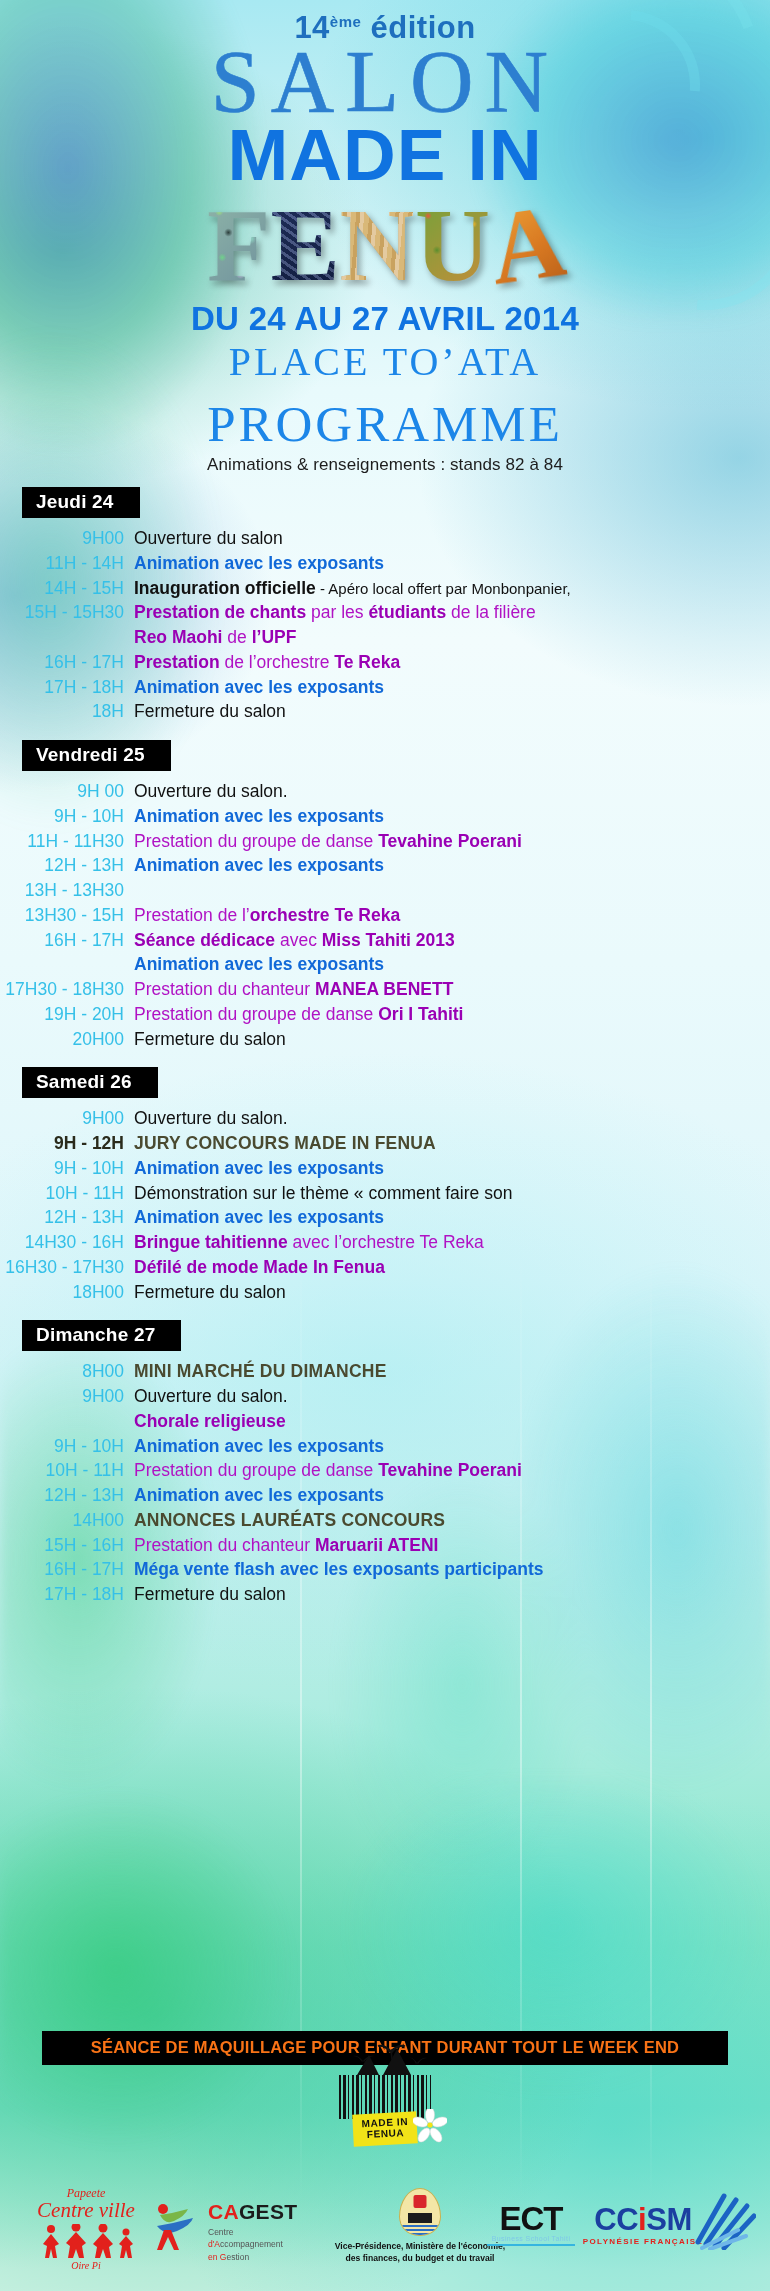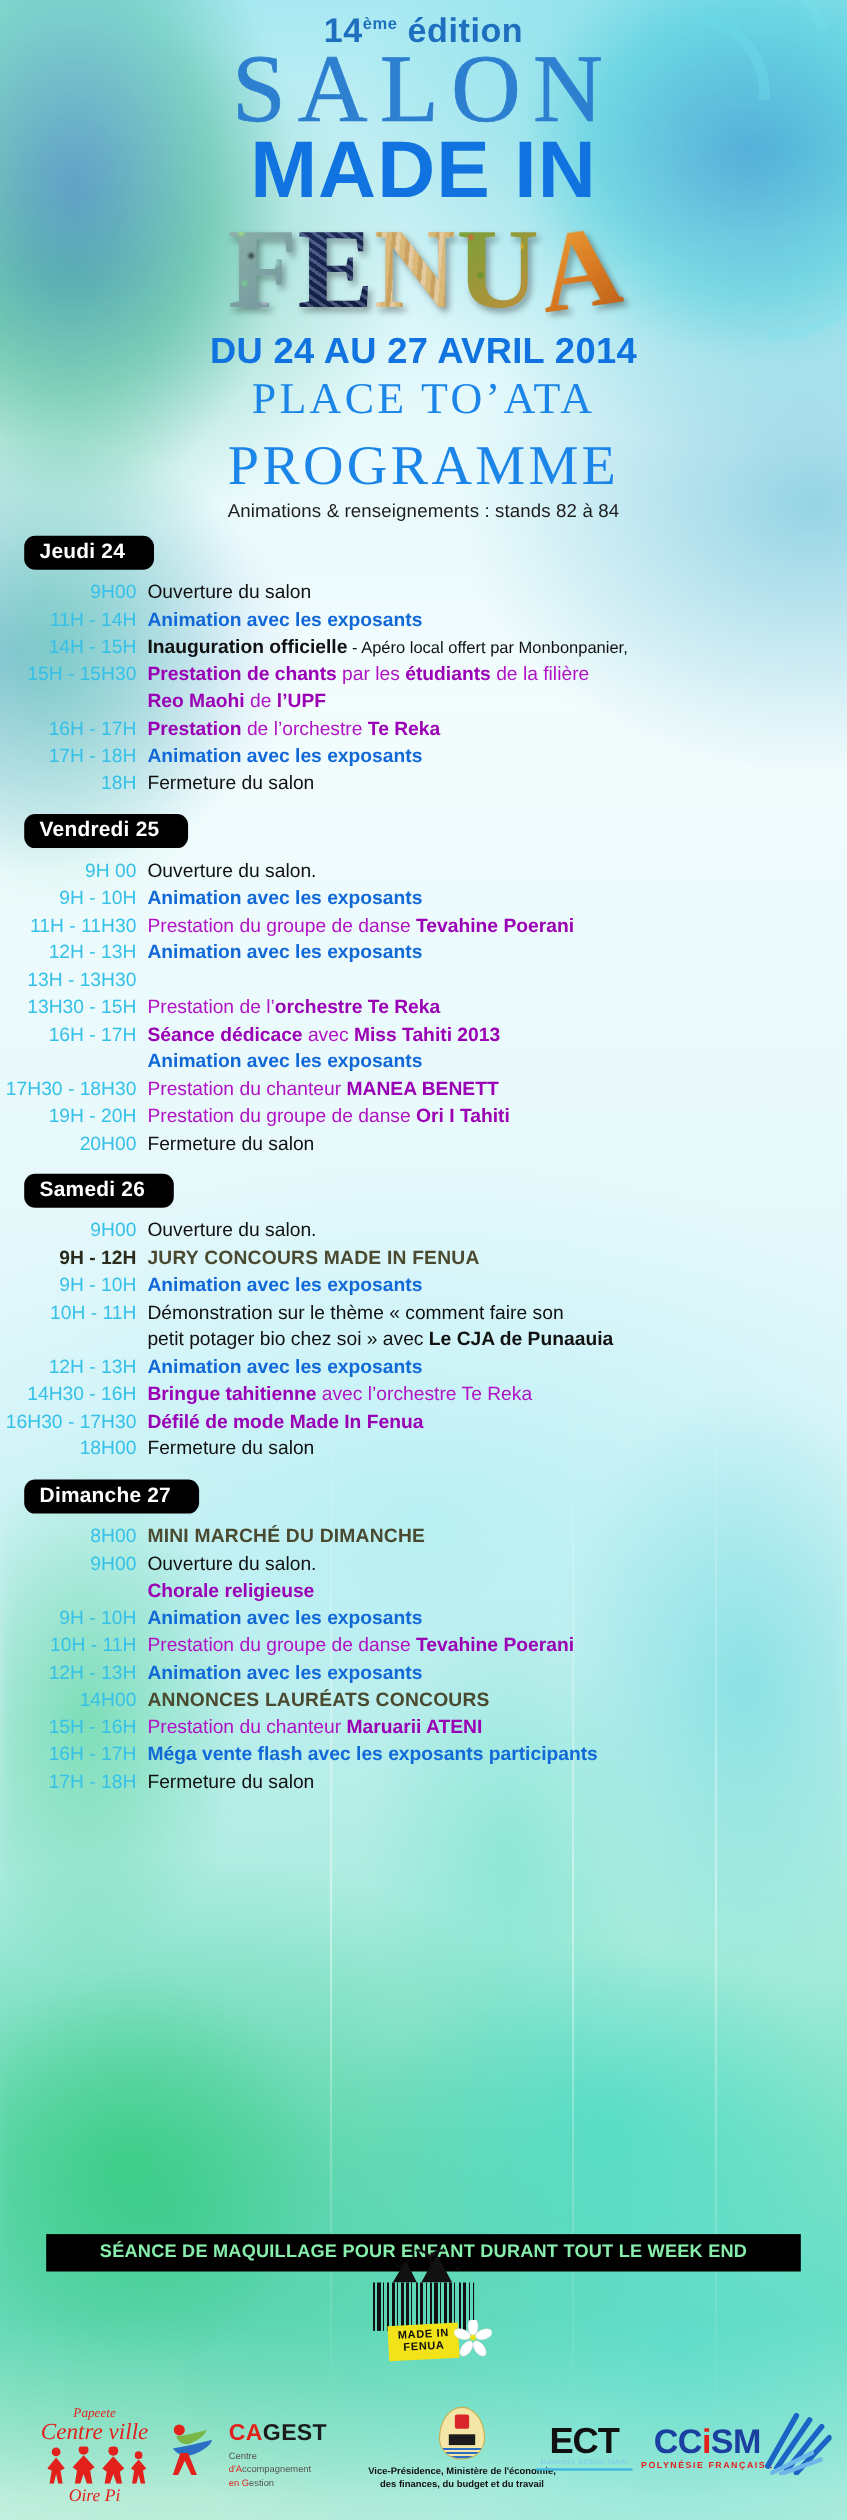--- a/index.html
+++ b/index.html
@@ -125,21 +125,21 @@
   }
   .infoline {
     position:absolute; left:0; right:0; top:455px; text-align:center;
     color:#1d1d1d; font-size:17px; letter-spacing:.1px;
   }
 
   
   .sched { position:absolute; left:0; right:0; top:487px; }
   .day-head {
     margin:0 0 6px 22px; display:inline-block; background:#000; color:#fff;
-    font-size:19px; font-weight:700; padding:4px 26px 5px 14px; letter-spacing:.2px;border-radius:10px;
+    font-size:19px; font-weight:700; padding:4px 26px 5px 14px; letter-spacing:.2px;
   }
   .day { margin-bottom:16px; }
   .rows { margin-top:2px; }
   .row { display:flex; align-items:baseline; line-height:1.30; padding:1px 0; }
   .time {
     width:134px; flex:0 0 134px; text-align:right; padding-right:10px;
     color:#35c0e8; font-size:17.5px; font-weight:400; white-space:nowrap;
   }
   .time.b { font-weight:700; color:#2a2b1c; }
   .desc { font-size:17.5px; color:#111; padding-right:14px; }
@@ -147,42 +147,42 @@
   .c-black { color:#111; }
   .c-blue  { color:#1169d8; font-weight:700; }
   .c-purple{ color:#b012c4; }
   .c-purple b { color:#9a00b4; }
   .c-olive { color:#4a4a30; font-weight:700; letter-spacing:.2px; }
   .small { font-size:15px; font-weight:400; color:#111; }
 
   
   .banner {
     position:absolute; left:42px; right:42px; top:2031px;
-    background:#000; color:#86efac; text-align:center;
+    background:#000; color:#f97316; text-align:center;
     font-size:16.5px; font-weight:700; letter-spacing:.2px; padding:7px 6px 8px;
   }
   .fenua-badge { position:absolute; left:0; right:0; top:2075px; height:110px;
                  display:flex; flex-direction:column; align-items:center; }
   .barcode { width:92px; height:44px; background:
       repeating-linear-gradient(90deg,#111 0 2px, transparent 2px 4px,
                                 #111 4px 7px, transparent 7px 9px,
                                 #111 9px 10px, transparent 10px 13px); position:relative; }
   .island { position:absolute; bottom:100%; left:0; width:92px; height:34px; }
   .tagy { margin-top:-6px; background:#f2e318; color:#111; font-size:10px; font-weight:700;
           line-height:1.05; padding:5px 9px 6px; text-align:center; letter-spacing:.6px;
           transform:rotate(-3deg); position:relative; z-index:2; }
   .flowerw { position:absolute; right:-16px; top:34px; width:34px; height:34px; z-index:3; }
 
   .logos { position:absolute; left:0; right:0; top:2186px; height:105px; }
   .logo { position:absolute; text-align:center; }
   .lg-papeete { left:16px; top:0; width:140px; color:#e2211c; }
   .lg-papeete .l1 { font-family:"Liberation Serif", serif; font-style:italic; font-size:12px; }
   .lg-papeete .l2 { font-family:"Liberation Serif", serif; font-style:italic; font-size:21px; margin-top:-3px; }
   .lg-papeete .people { height:34px; margin-top:1px; }
-  .lg-papeete .l3 { font-family:"Liberation Serif", serif; font-style:italic; font-size:16px; margin-top:-2px; }
+  .lg-papeete .l3 { font-family:"Liberation Serif", serif; font-style:italic; font-size:10px; margin-top:-2px; }
   .lg-cagest { left:150px; top:14px; width:185px; display:flex; align-items:flex-start; gap:10px; }
   .cag-mark { width:48px; height:52px; position:relative; flex:0 0 48px; }
   .cag-txt { text-align:left; }
   .cag-name { font-size:21px; font-weight:700; color:#1b1b1b; letter-spacing:.3px; }
   .cag-name span { color:#e2211c; }
   .cag-sub { font-size:8.5px; color:#555; line-height:1.45; margin-top:2px; }
   .cag-sub i { font-style:normal; color:#e2211c; }
   .lg-gov { left:330px; top:2px; width:180px; }
   .gov-shield { width:42px; height:48px; margin:0 auto;
     background:#f3e6a6; border-radius:50% 50% 48% 48%/60% 60% 40% 40%;
@@ -334,24 +334,20 @@
           </div>
           <div class="row">
             <div class="time">9H - 10H</div>
             <div class="desc c-blue">Animation avec les exposants</div>
           </div>
           <div class="row">
             <div class="time">10H - 11H</div>
             <div class="desc c-black">Démonstration sur le thème « comment faire son</div>
           </div>
           <div class="row">
-            <div class="time"></div>
-            <div class="desc c-black"><span>petit potager bio chez soi » avec </span><b>Le CJA de Punaauia</b></div>
-          </div>
-          <div class="row">
             <div class="time">12H - 13H</div>
             <div class="desc c-blue">Animation avec les exposants</div>
           </div>
           <div class="row">
             <div class="time">14H30 - 16H</div>
             <div class="desc c-purple"><b>Bringue tahitienne</b><span> avec l’orchestre Te Reka</span></div>
           </div>
           <div class="row">
             <div class="time">16H30 - 17H30</div>
             <div class="desc c-purple"><b>Défilé de mode Made In Fenua</b></div>

